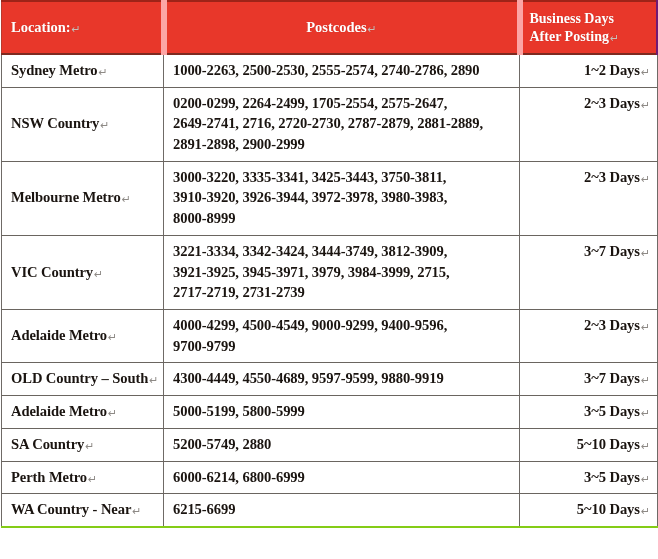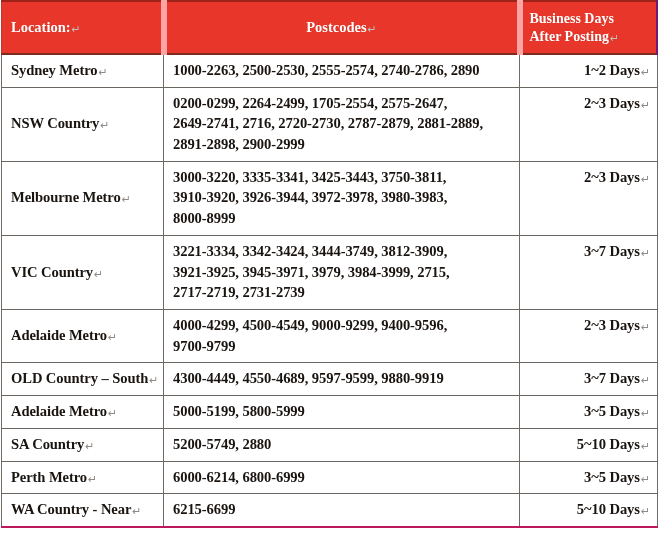--- a/index.html
+++ b/index.html
@@ -85,21 +85,21 @@
   tbody td.cell-postcodes {
     vertical-align: top;
     padding-left: 9px;
   }
   tbody td.cell-days {
     vertical-align: top;
     text-align: right;
     white-space: nowrap;
   }
 
-  tbody tr:last-child td { border-bottom: 2px solid #be185d; }
+  tbody tr:last-child td { border-bottom: 2px solid #84cc16; }
 
   
   .ret {
     color: #8e8a86;
     font-size: 11px;
     font-weight: normal;
     font-family: "DejaVu Sans", sans-serif;
     padding-left: 1px;
     vertical-align: baseline;
     position: relative;

